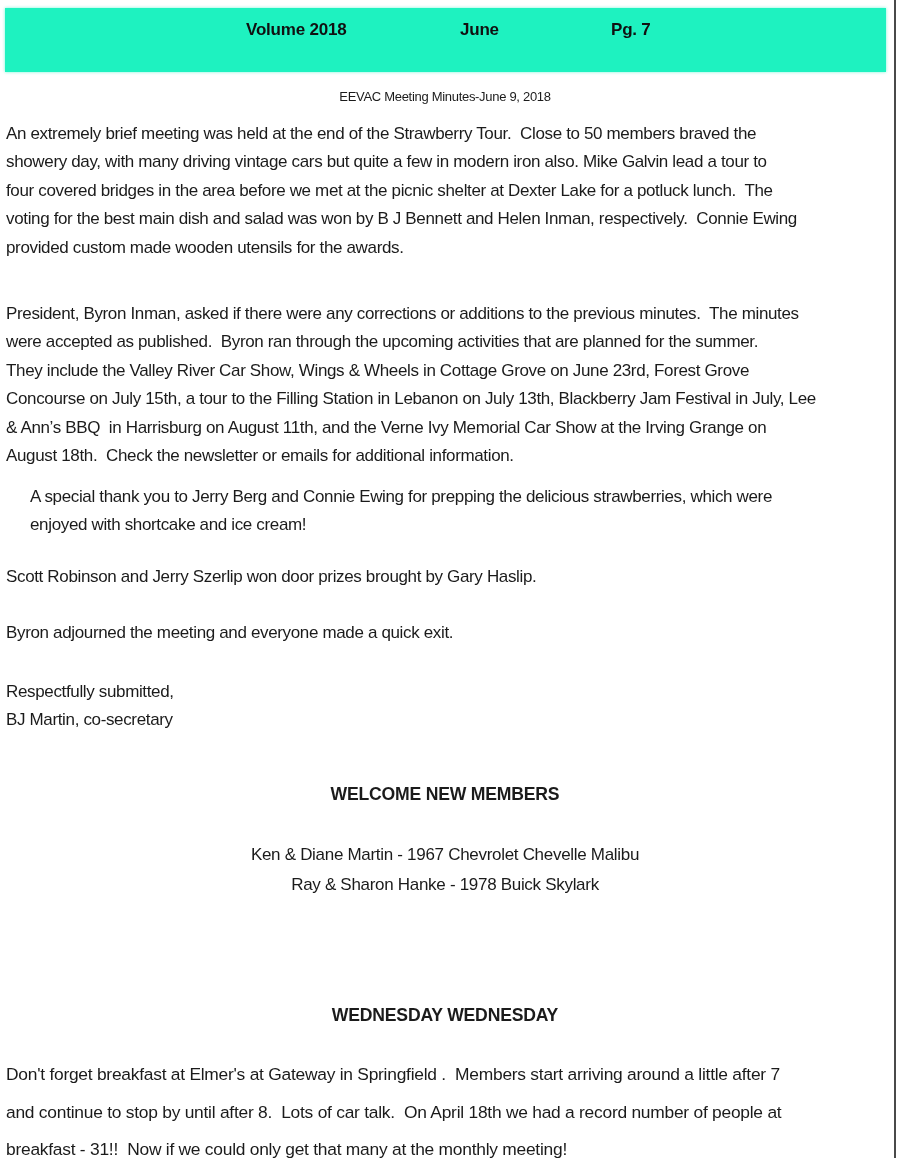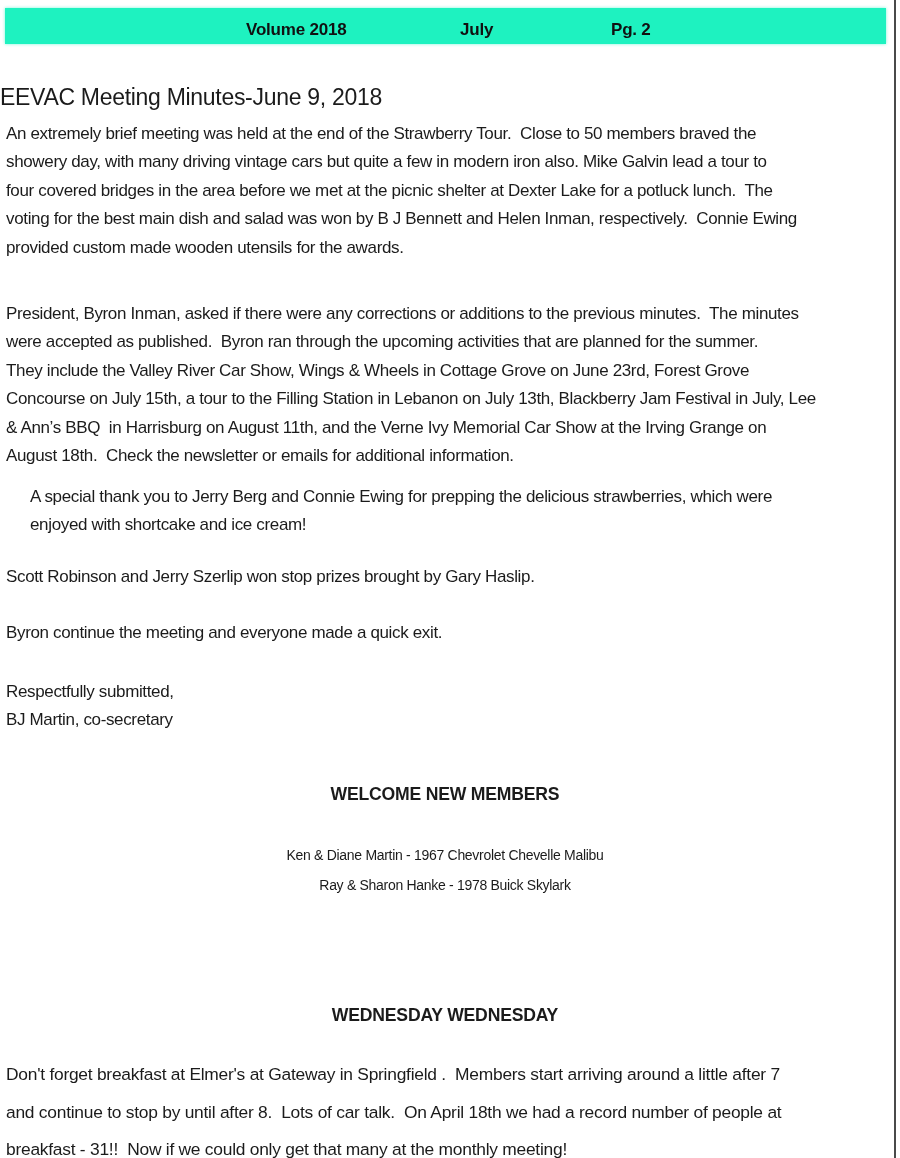--- a/index.html
+++ b/index.html
@@ -16,21 +16,21 @@
     color: #1b1b1b;
   }
   .abs { position: absolute; }
 
   
   .header-bar {
     position: absolute;
     top: 8px;
     left: 5px;
     width: 881px;
-    height: 36px;
+    height: 64px;
     background: #1ef2c0;
     box-shadow: 0 0 3px rgba(30,242,192,0.6);
   }
   .header-bar .bar-label {
     position: absolute;
     top: 12px;
     font-size: 17px;
     font-weight: bold;
     letter-spacing: -0.2px;
     color: #111;
@@ -48,21 +48,22 @@
     width: 2px;
     height: 1158px;
     background: #4a4a4a;
   }
 
   
   .doc-title {
     top: 85px;
     left: 0;
     width: 890px;
-    font-size: 23px;
+    text-align: center;
+    font-size: 13px;
     line-height: 24px;
     letter-spacing: -0.3px;
     white-space: pre;
   }
 
   
   .para {
     left: 6px;
     width: 892px;
     font-size: 17px;
@@ -90,21 +91,21 @@
   }
   .welcome-heading { top: 782px; }
   .breakfast-heading { top: 1003px; }
 
   
   .member-list {
     top: 840px;
     left: 0;
     width: 890px;
     text-align: center;
-    font-size: 14px;
+    font-size: 17px;
     line-height: 30px;
     letter-spacing: -0.3px;
     white-space: pre;
   }
 
   
   .breakfast-para {
     top: 1056px;
     left: 6px;
     width: 892px;
@@ -114,22 +115,22 @@
     white-space: pre;
   }
 </style>
 </head>
 <body>
 
 <div>
 
   <div class="header-bar">
     <span class="bar-label bar-volume">Volume 2018</span>
-    <span class="bar-label bar-month">July</span>
-    <span class="bar-label bar-page">Pg. 2</span>
+    <span class="bar-label bar-month">June</span>
+    <span class="bar-label bar-page">Pg. 7</span>
   </div>
 
   <div class="page-edge-line"></div>
 
   <div class="abs doc-title">EEVAC Meeting Minutes-June 9, 2018</div>
 
   <div class="abs para p1">An extremely brief meeting was held at the end of the Strawberry Tour.  Close to 50 members braved the
 showery day, with many driving vintage cars but quite a few in modern iron also. Mike Galvin lead a tour to
 four covered bridges in the area before we met at the picnic shelter at Dexter Lake for a potluck lunch.  The
 voting for the best main dish and salad was won by B J Bennett and Helen Inman, respectively.  Connie Ewing
@@ -138,23 +139,23 @@
   <div class="abs para p2">President, Byron Inman, asked if there were any corrections or additions to the previous minutes.  The minutes
 were accepted as published.  Byron ran through the upcoming activities that are planned for the summer.
 They include the Valley River Car Show, Wings &amp; Wheels in Cottage Grove on June 23rd, Forest Grove
 Concourse on July 15th, a tour to the Filling Station in Lebanon on July 13th, Blackberry Jam Festival in July, Lee
 &amp; Ann’s BBQ  in Harrisburg on August 11th, and the Verne Ivy Memorial Car Show at the Irving Grange on
 August 18th.  Check the newsletter or emails for additional information.</div>
 
   <div class="abs para p3">A special thank you to Jerry Berg and Connie Ewing for prepping the delicious strawberries, which were
 enjoyed with shortcake and ice cream!</div>
 
-  <div class="abs para p4">Scott Robinson and Jerry Szerlip won stop prizes brought by Gary Haslip.</div>
+  <div class="abs para p4">Scott Robinson and Jerry Szerlip won door prizes brought by Gary Haslip.</div>
 
-  <div class="abs para p5">Byron continue the meeting and everyone made a quick exit.</div>
+  <div class="abs para p5">Byron adjourned the meeting and everyone made a quick exit.</div>
 
   <div class="abs para signoff">Respectfully submitted,
 BJ Martin, co-secretary</div>
 
   <div class="abs section-heading welcome-heading">WELCOME NEW MEMBERS</div>
 
   <div class="abs member-list">Ken &amp; Diane Martin - 1967 Chevrolet Chevelle Malibu
 Ray &amp; Sharon Hanke - 1978 Buick Skylark</div>
 
   <div class="abs section-heading breakfast-heading">WEDNESDAY WEDNESDAY</div>

